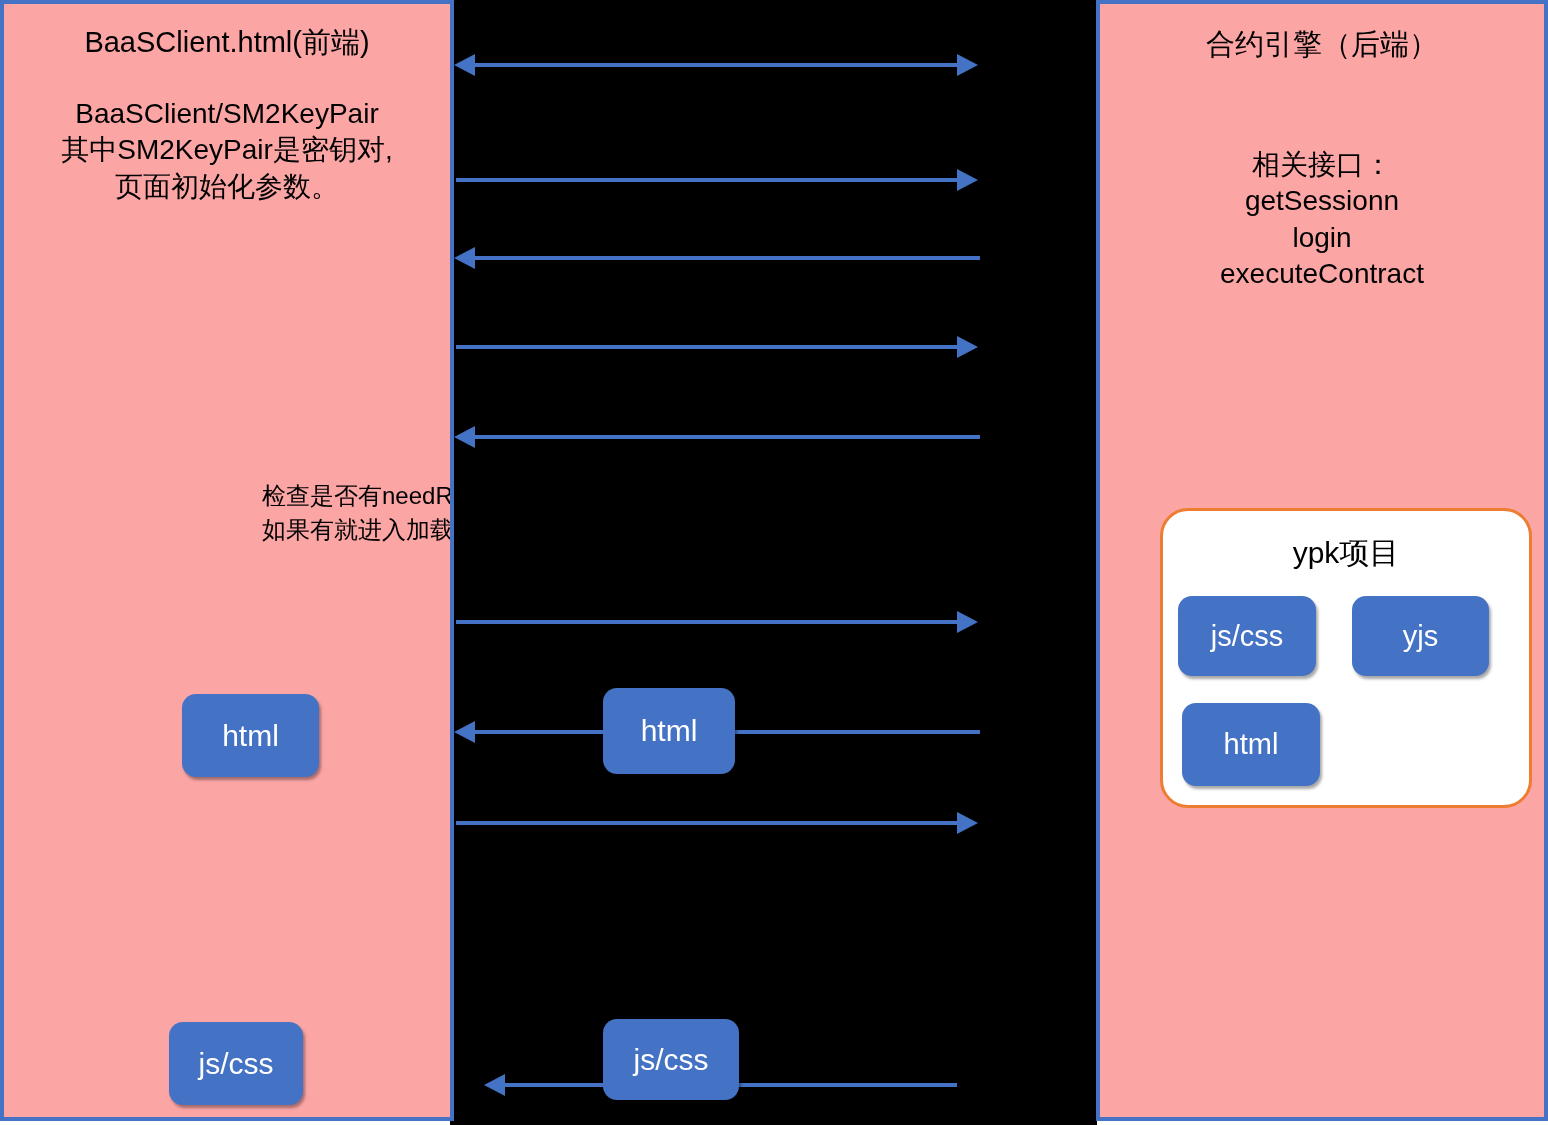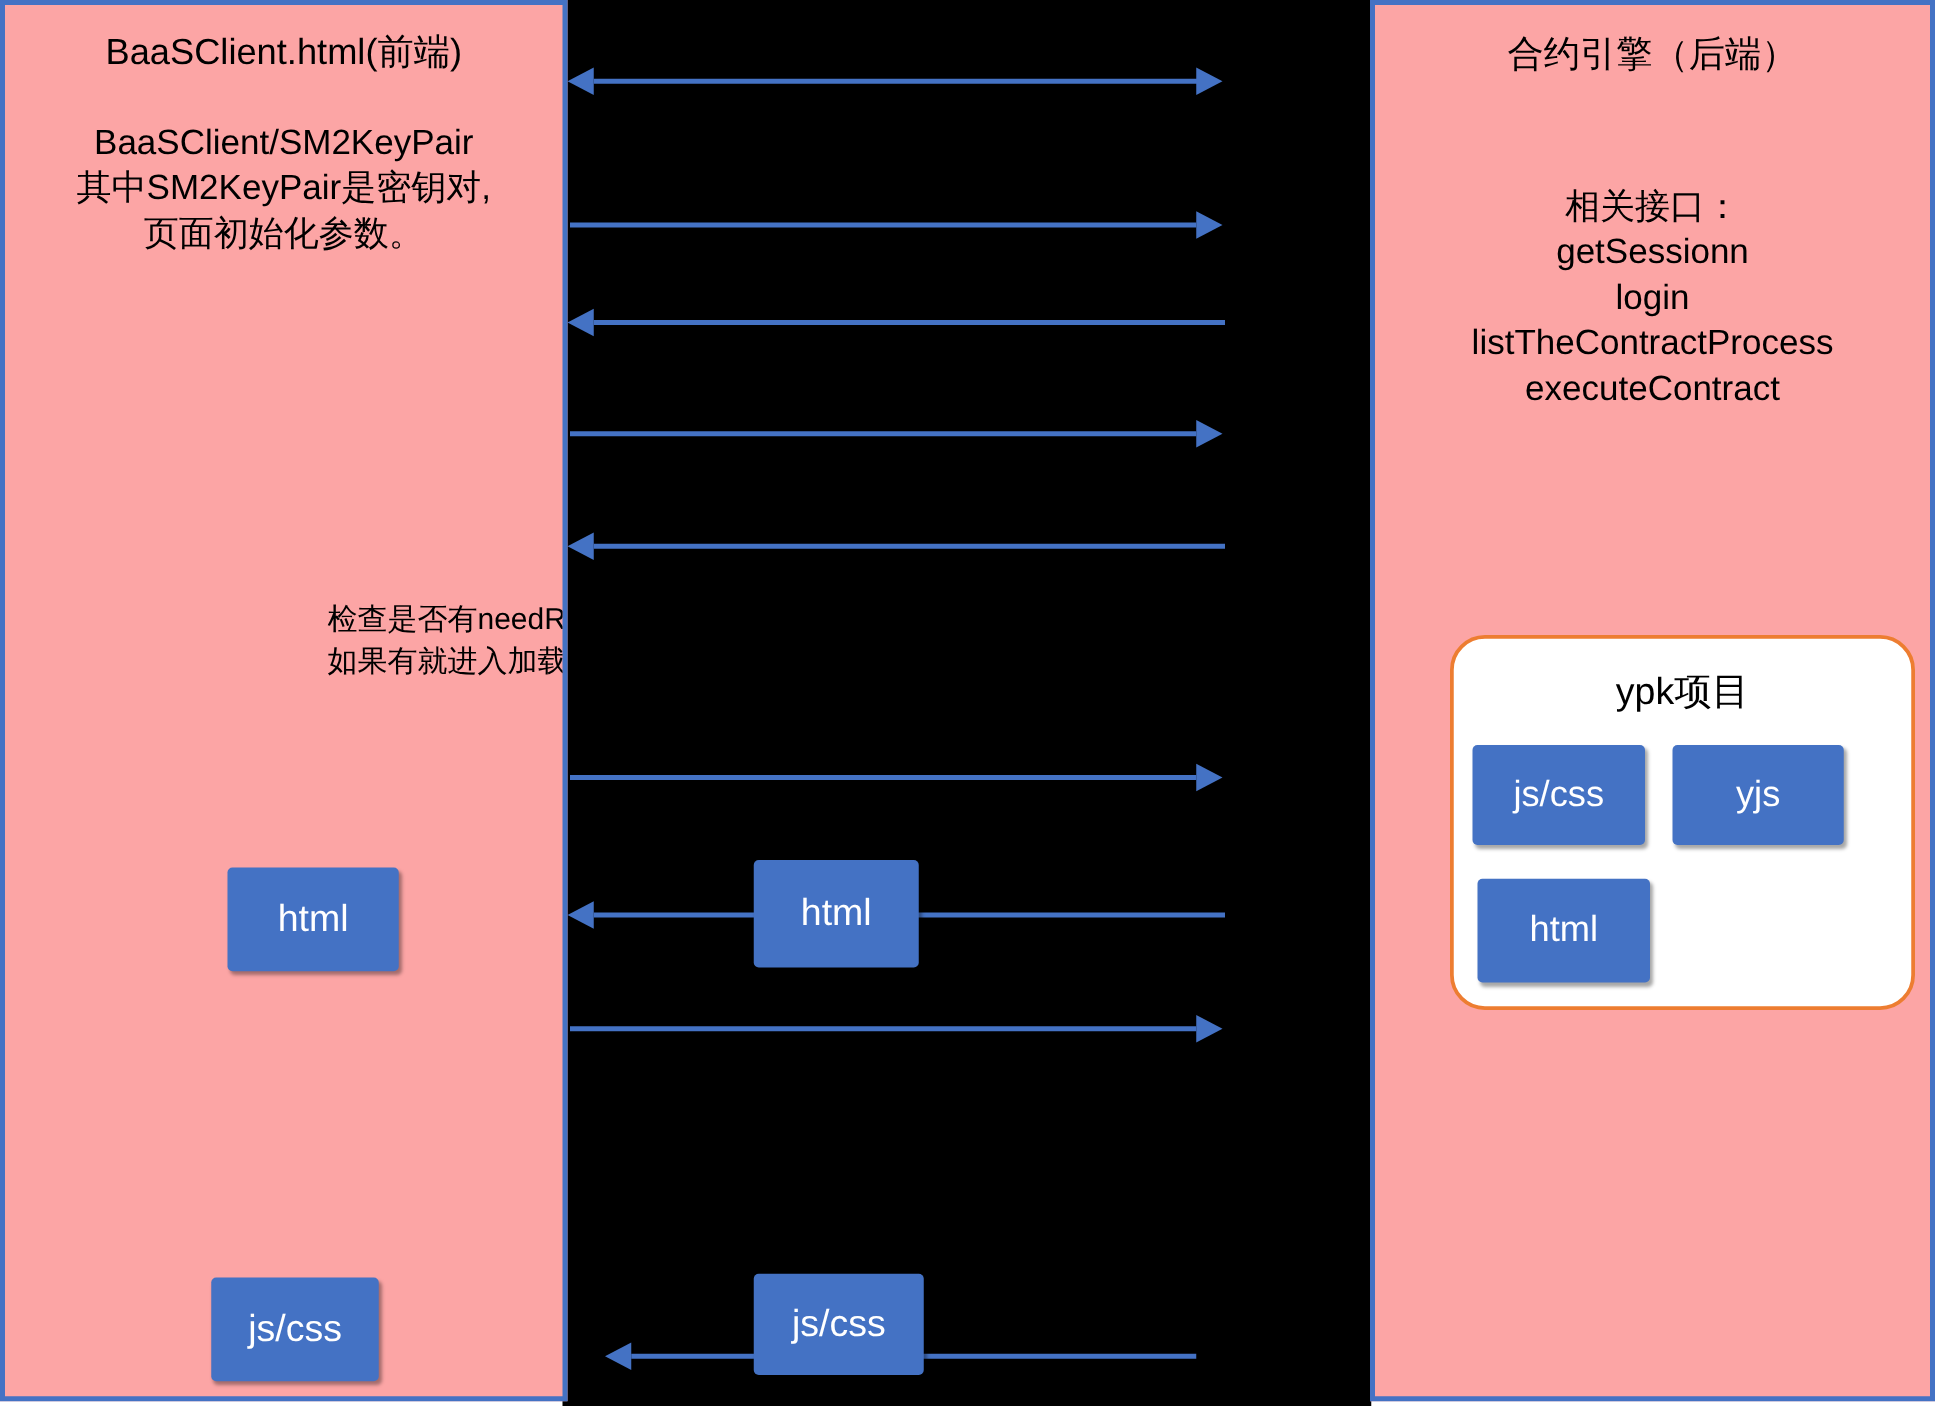--- a/index.html
+++ b/index.html
@@ -103,21 +103,21 @@
     border-left: 21px solid #4472C4;
   }
   .head-left {
     border-right: 21px solid #4472C4;
   }
 
   
   .node {
     position: absolute;
     background: #4472C4;
-    border-radius: 4px;
+    border-radius: 14px;
     color: #ffffff;
     display: flex;
     align-items: center;
     justify-content: center;
     font-size: 30px;
     box-shadow: 2px 3px 3px rgba(0,0,0,0.35);
     text-align: right;
   }
   .node.small { font-size: 29px; }
 
@@ -231,34 +231,33 @@
   </div>
 
   <div class="panel panel-right">
 
     <div class="panel-title">合约引擎（后端）</div>
 
     <div class="panel-body">
       <span class="ln">相关接口：</span>
       <span class="ln">getSessionn</span>
       <span class="ln">login</span>
-      <span class="ln">listTheContractProcess</span>
       <span class="ln">executeContract</span>
     </div>
 
   </div>
 
   <div class="ypk-group">
     <div class="ypk-title">ypk项目</div>
 
     <div class="node small" style="left:15px; top:85px; width:138px; height:80px;">
       <span>js/css</span>
     </div>
 
-    <div class="node small" style="left:175px; top:85px; width:137px; height:80px;">
+    <div class="node small" style="left:189px; top:85px; width:137px; height:80px;">
       <span>yjs</span>
     </div>
 
     <div class="node small" style="left:19px; top:192px; width:138px; height:83px;">
       <span>html</span>
     </div>
   </div>
 
 </div>
 

